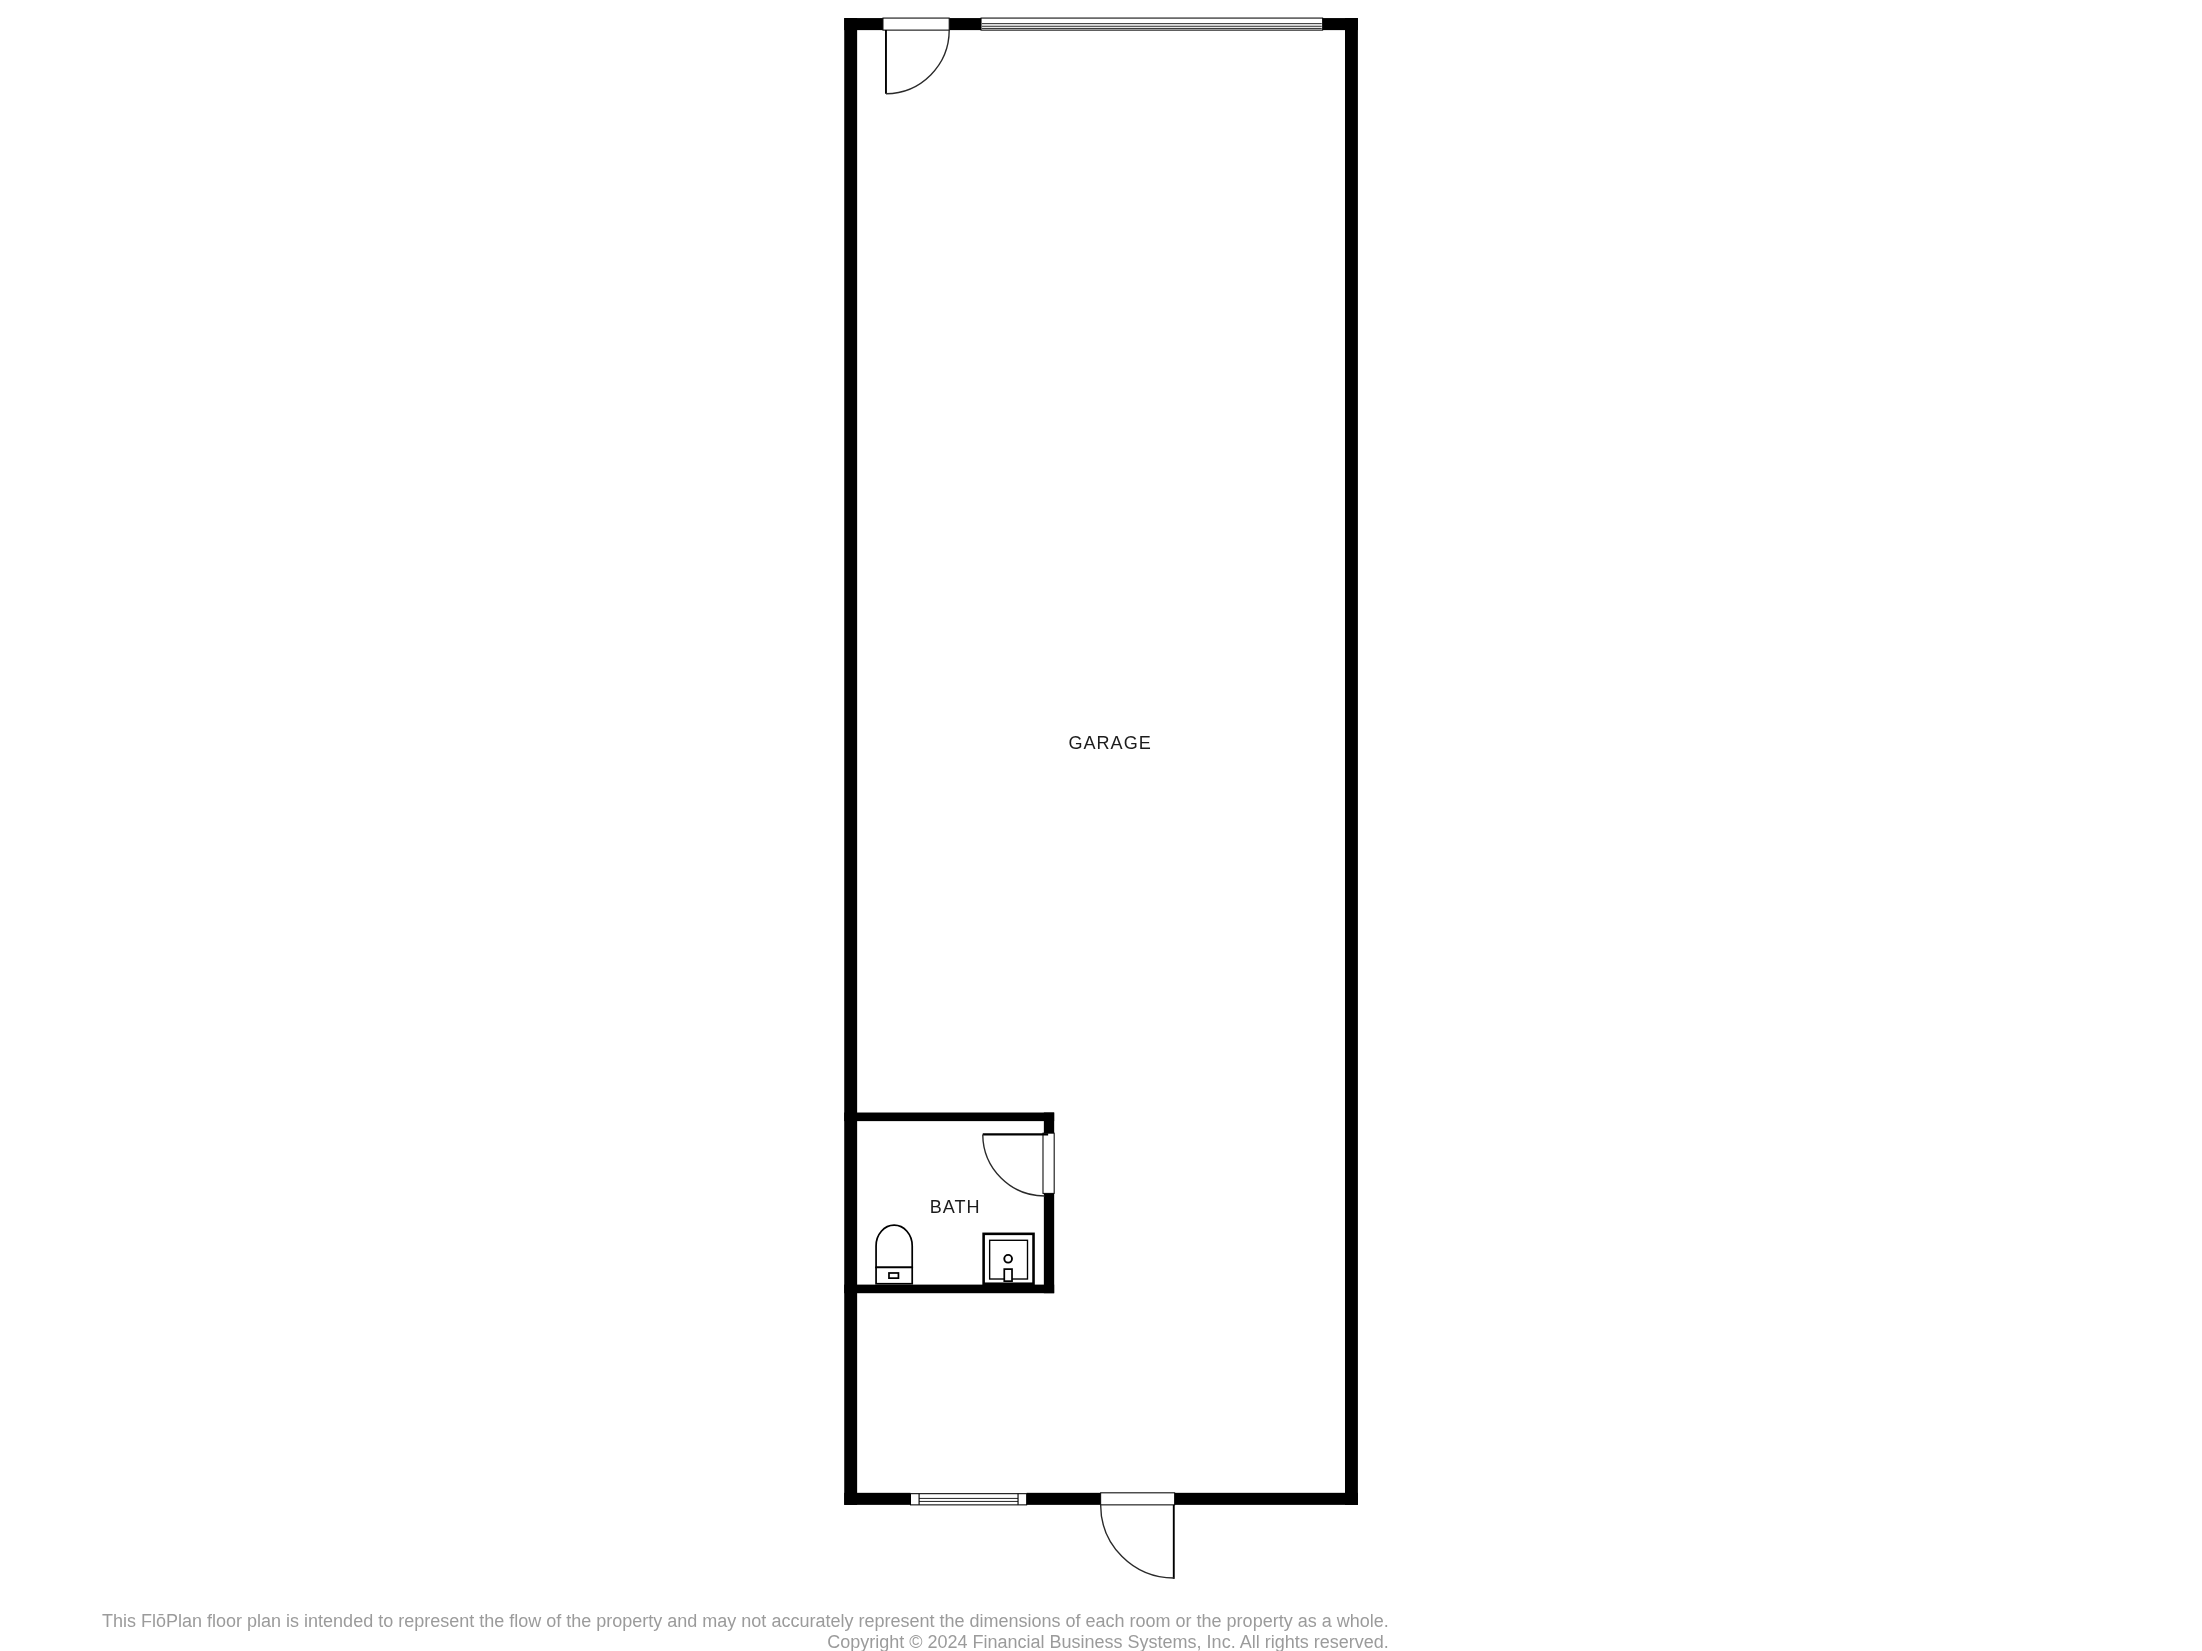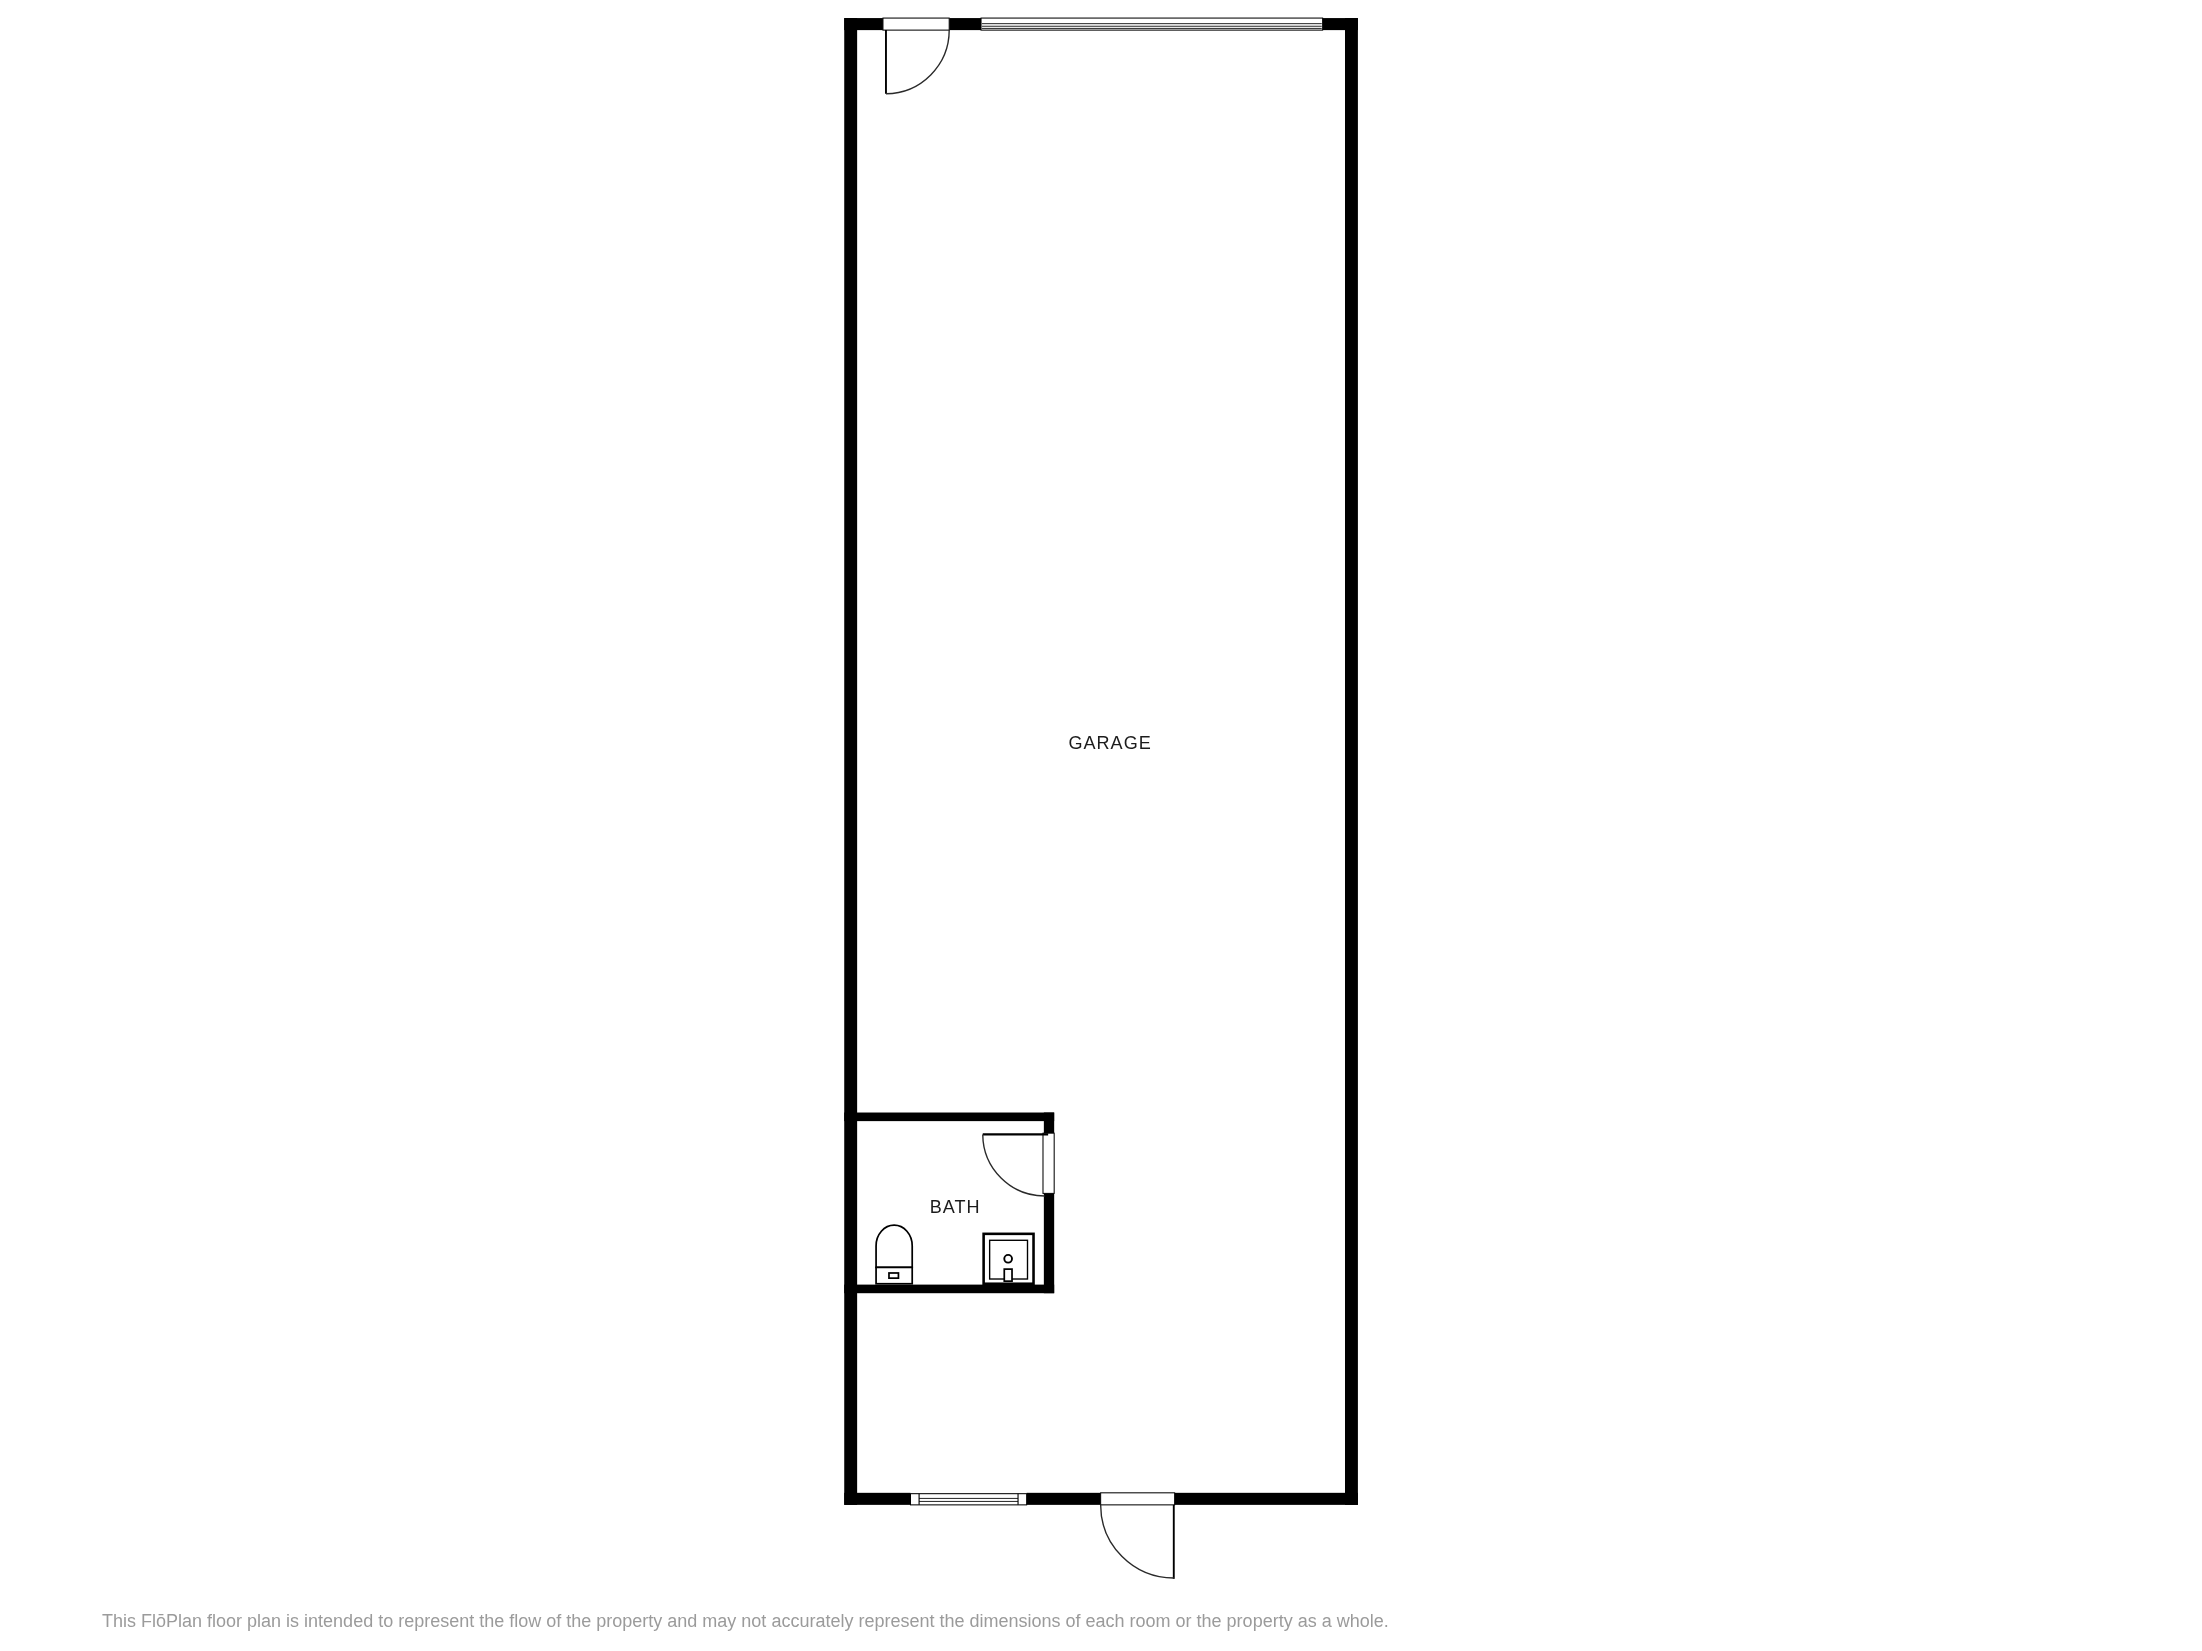--- a/index.html
+++ b/index.html
@@ -119,18 +119,19 @@
       <circle class="fixture" stroke="#555555" stroke-width="2.2" cx="1171.5" cy="1463" r="4.5"></circle>
       <rect class="fixture" stroke-width="2" x="1167" y="1475" width="9" height="14"></rect>
     </g>
 
     <text class="room-label" x="1290" y="871">GARAGE</text>
     <text class="room-label" x="1110" y="1410">BATH</text>
   </svg>
 
   <div class="footer">
     <div class="indent">This FlōPlan floor plan is intended to represent the flow of the property and may not accurately represent the dimensions of each room or the property as a whole.</div>
+    <div>Copyright © 2024 Financial Business Systems, Inc. All rights reserved.</div>
   </div>
 
   <div class="logo"><span class="flo">Flō</span><span class="plan">Plan</span></div>
 
 </div>
 
 
 </body></html>

